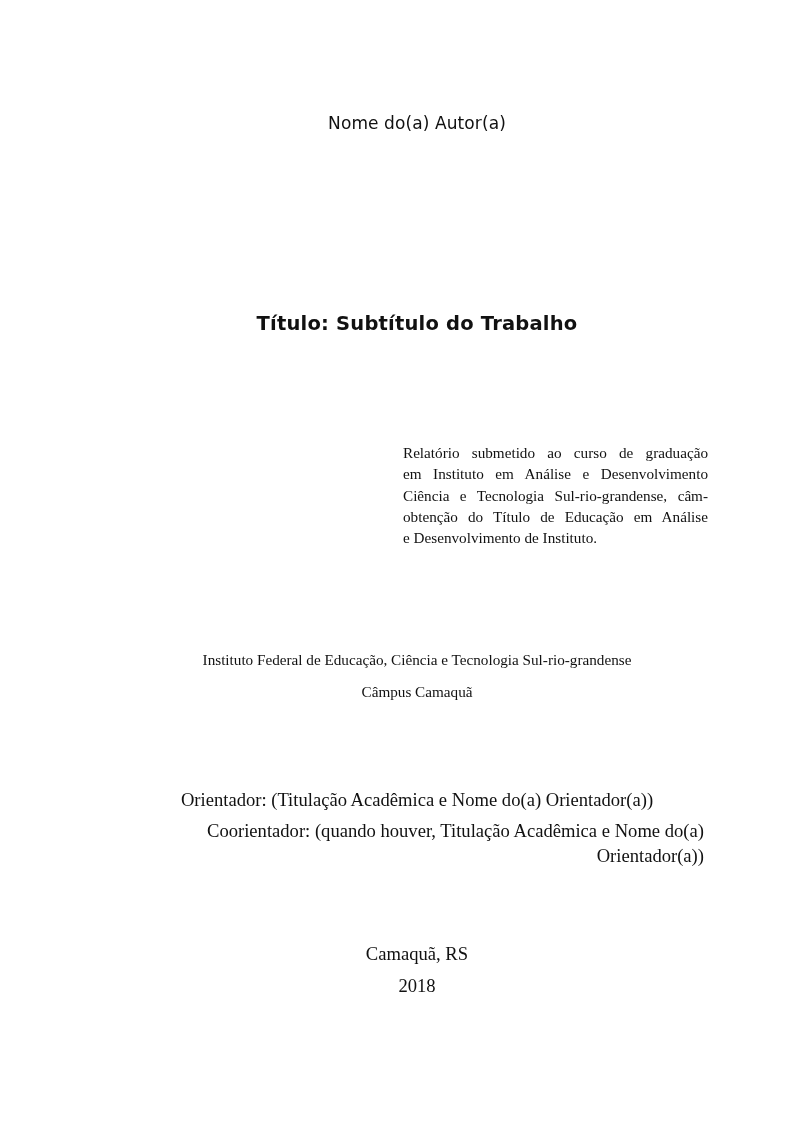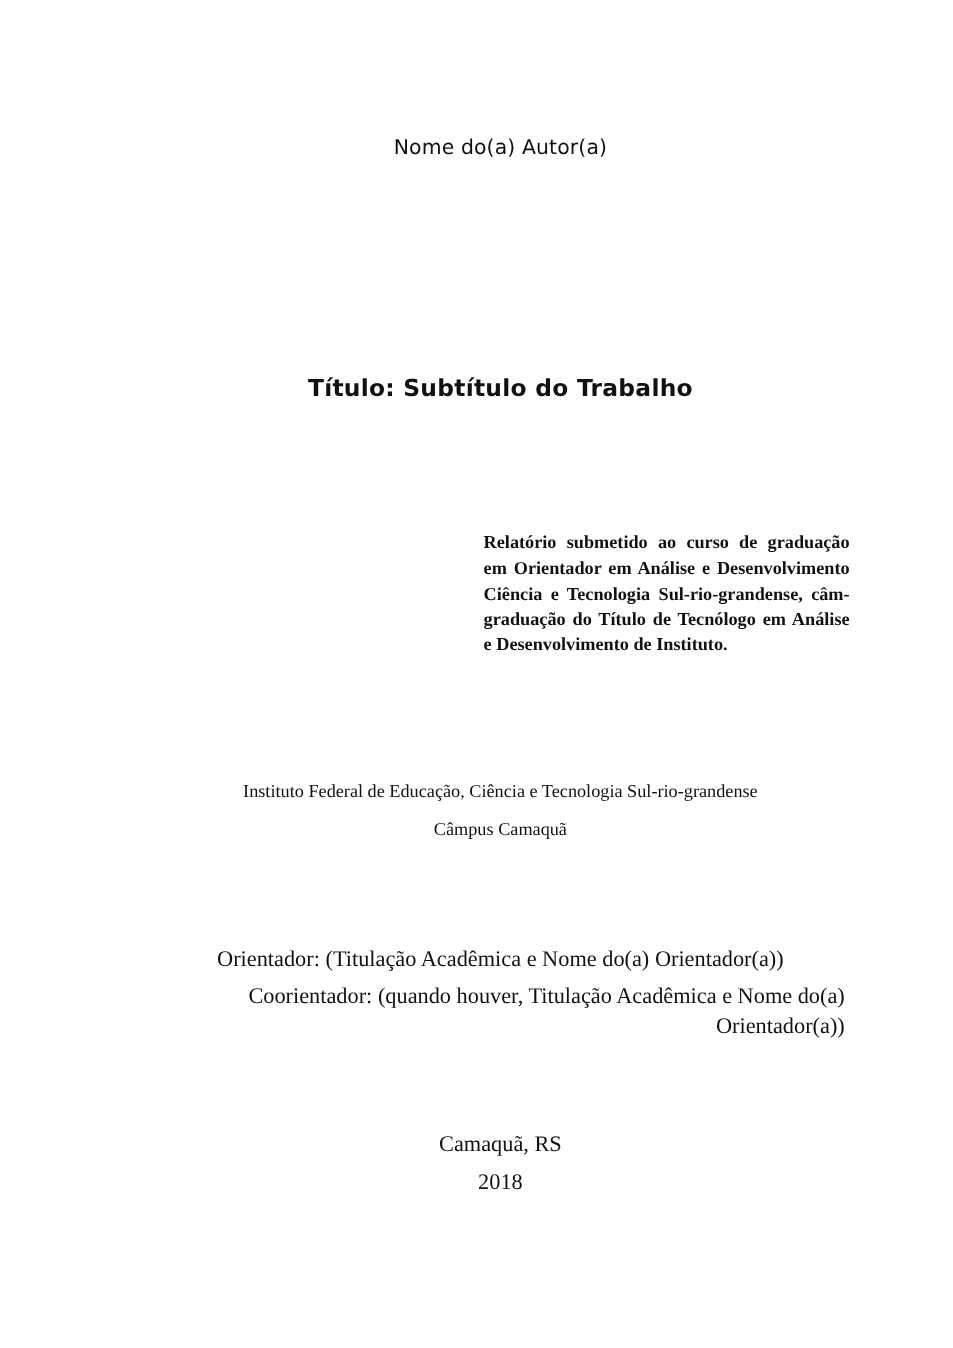--- a/index.html
+++ b/index.html
@@ -49,21 +49,20 @@
     }
     .nature {
       position: absolute;
       top: 442px;
       left: 403px;
       width: 305px;
       font-size: 15.2px;
       line-height: 21.3px;
       text-align: justify;
       hyphens: manual;
-      font-weight: bold;
     }
     .nature .line {
       display: block;
       text-align: justify;
       text-align-last: justify;
       white-space: nowrap;
     }
     .nature .line.last {
       text-align-last: left;
     }
@@ -122,23 +121,23 @@
 <body>
 
 <div class="page">
 
   <div class="author sans">Nome do(a) Autor(a)</div>
 
   <div class="title sans">Título: Subtítulo do Trabalho</div>
 
   <div class="nature serif">
     <span class="line">Relatório submetido ao curso de graduação</span>
-    <span class="line">em Orientador em Análise e Desenvolvimento</span>
+    <span class="line">em Instituto em Análise e Desenvolvimento</span>
     <span class="line">Ciência e Tecnologia Sul-rio-grandense, câm-</span>
-    <span class="line">graduação do Título de Tecnólogo em Análise</span>
+    <span class="line">obtenção do Título de Educação em Análise</span>
     <span class="line last">e Desenvolvimento de Instituto.</span>
   </div>
 
   <div class="institution serif">Instituto Federal de Educação, Ciência e Tecnologia Sul-rio-grandense</div>
 
   <div class="campus serif">Câmpus Camaquã</div>
 
   <div class="advisor serif">Orientador: (Titulação Acadêmica e Nome do(a) Orientador(a))</div>
 
   <div class="coadvisor serif">Coorientador: (quando houver, Titulação Acadêmica e Nome do(a) Orientador(a))</div>

